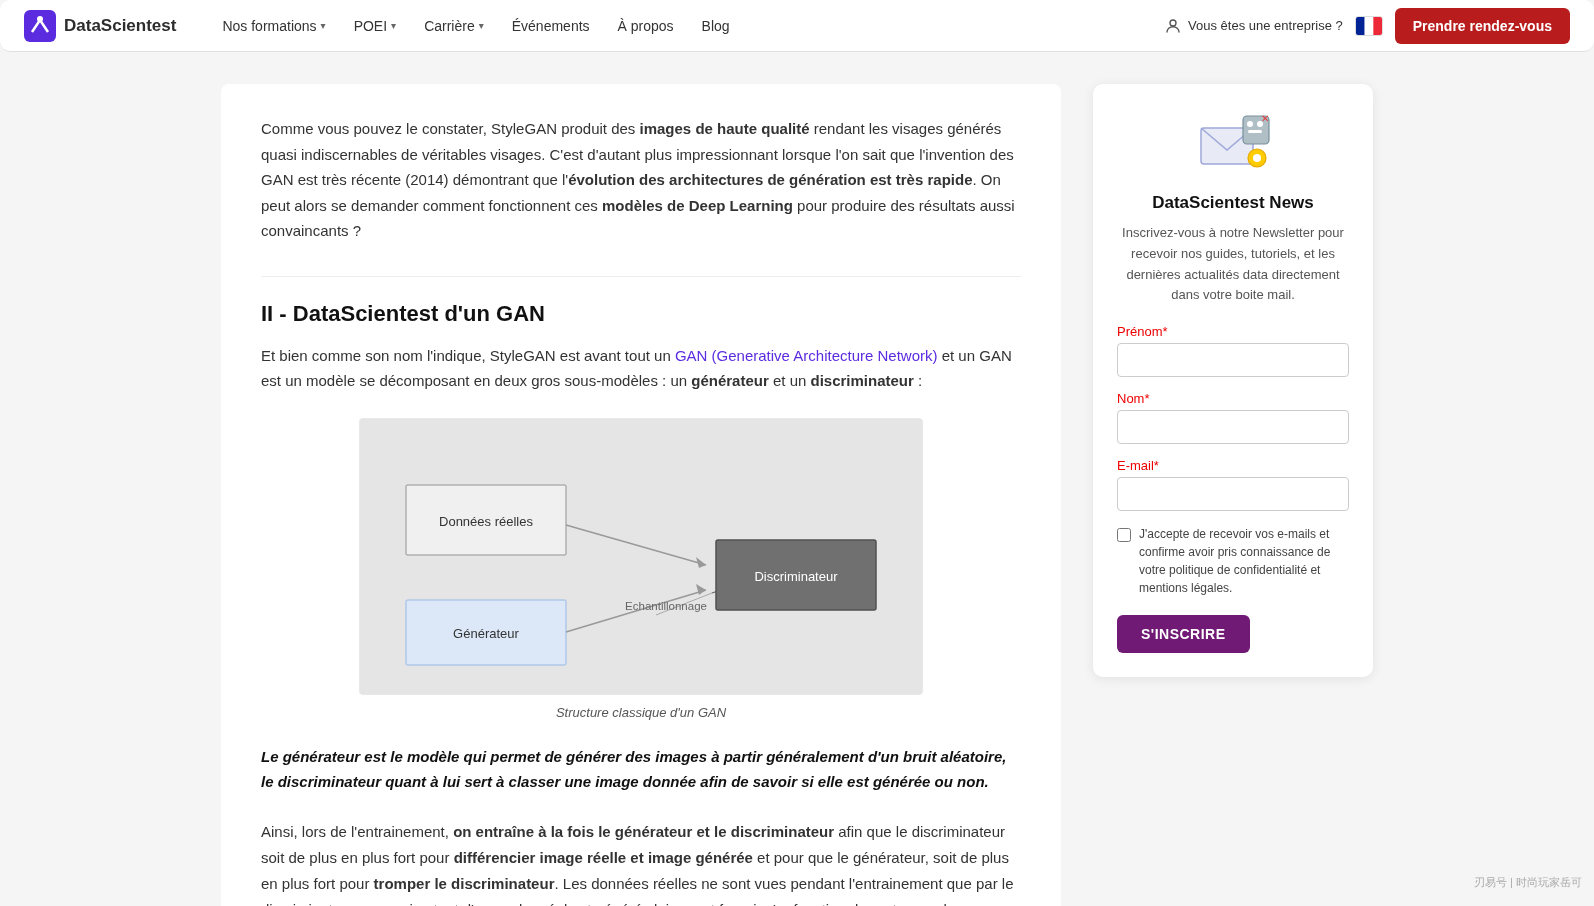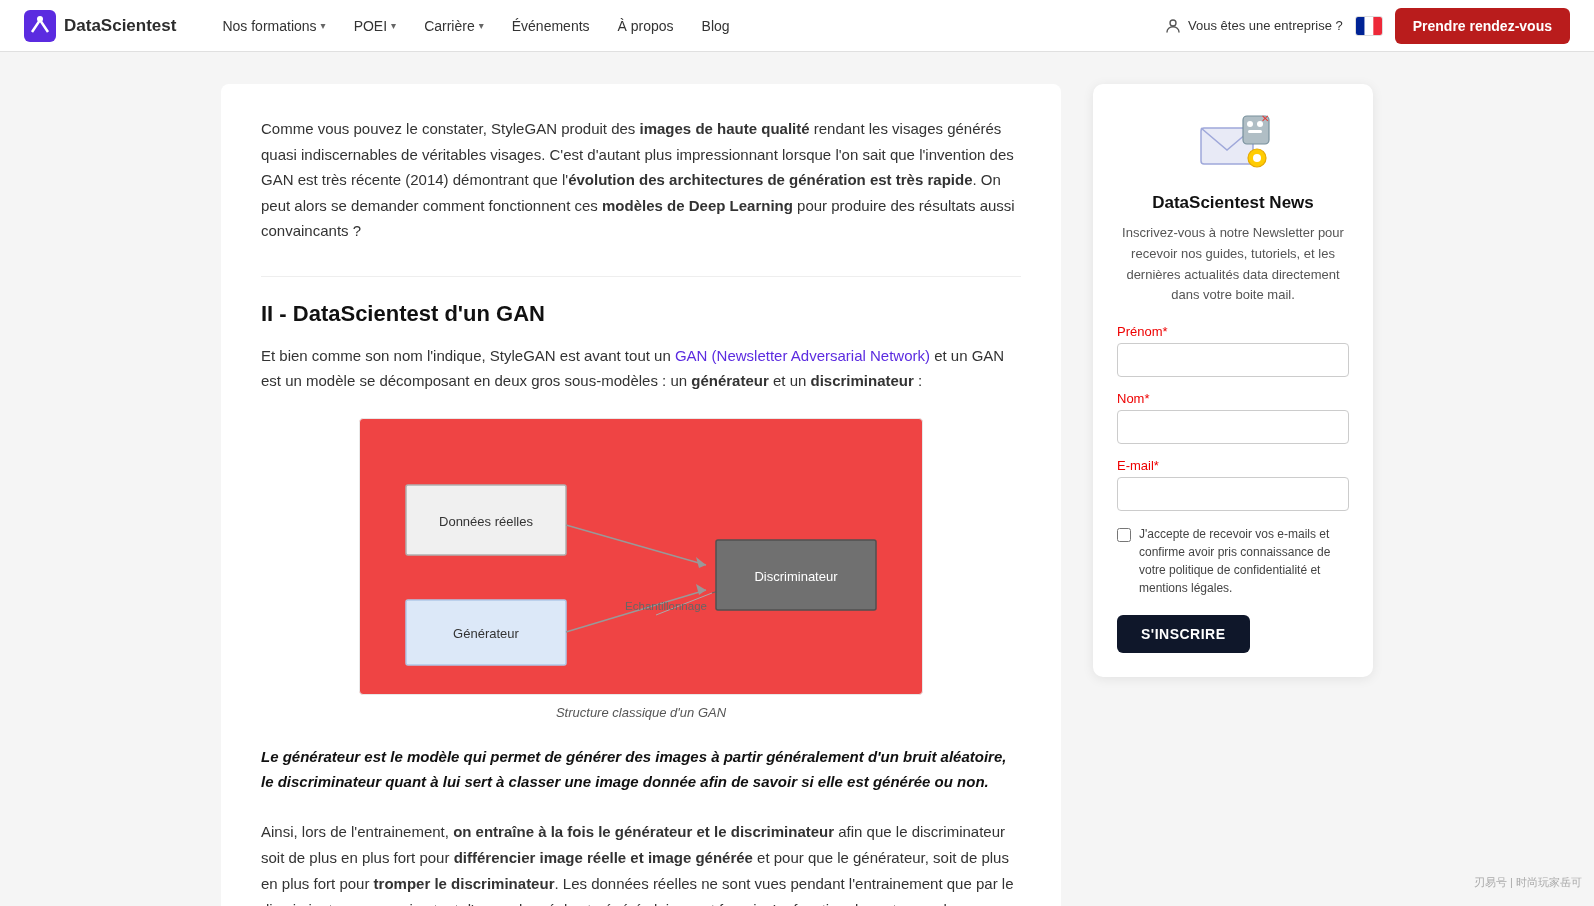--- a/index.html
+++ b/index.html
@@ -8,20 +8,21 @@
     
     nav {
       background: #fff;
       border-bottom: 1px solid #e0e0e0;
       height: 52px;
       display: flex;
       align-items: center;
       padding: 0 24px;
       position: sticky; top: 0; z-index: 100;
       gap: 0;
+      border-radius: 10px;
     }
     .nav-logo {
       display: flex; align-items: center; gap: 8px;
       font-weight: 700; font-size: 17px; color: #2d2d2d;
       margin-right: 32px; text-decoration: none;
     }
     .nav-logo-icon {
       width: 32px; height: 32px;
     }
     .nav-links {
@@ -101,21 +102,21 @@
     }
 
     
     .diagram-container {
       display: flex;
       flex-direction: column;
       align-items: center;
       margin: 24px 0;
     }
     .diagram-svg-wrap {
-      background: #ef4444;
+      background: #e5e5e5;
       border: 1px solid #e8e8e8;
       border-radius: 4px;
       padding: 16px;
     }
     .diagram-caption {
       font-size: 13px;
       color: #555;
       font-style: italic;
       margin-top: 10px;
       text-align: right;
@@ -198,21 +199,21 @@
     .checkbox-row input[type=checkbox] {
       margin-top: 3px; flex-shrink: 0;
       width: 14px; height: 14px;
     }
     .checkbox-label {
       font-size: 12px;
       color: #444;
       line-height: 1.5;
     }
     .btn-inscrire {
-      background: #0f172a;
+      background: #701a75;
       color: #fff;
       border: none;
       border-radius: 6px;
       padding: 11px 24px;
       font-size: 14px;
       font-weight: 700;
       cursor: pointer;
       letter-spacing: 0.5px;
       width: auto;
     }
@@ -283,21 +284,21 @@
 
   <main class="main-content">
 
     <p class="intro-paragraph">
       Comme vous pouvez le constater, StyleGAN produit des <strong>images de haute qualité</strong> rendant les visages générés quasi indiscernables de véritables visages. C'est d'autant plus impressionnant lorsque l'on sait que l'invention des GAN est très récente (2014) démontrant que l'<strong>évolution des architectures de génération est très rapide</strong>. On peut alors se demander comment fonctionnent ces <strong>modèles de Deep Learning</strong> pour produire des résultats aussi convaincants ?
     </p>
 
     <h2 class="section-title">II - DataScientest d'un GAN</h2>
 
     <p class="section-intro">
-      Et bien comme son nom l'indique, StyleGAN est avant tout un <a class="gan-link" href="#">GAN (Newsletter Adversarial Network)</a> et un GAN est un modèle se décomposant en deux gros sous-modèles : un <strong>générateur</strong> et un <strong>discriminateur</strong> :
+      Et bien comme son nom l'indique, StyleGAN est avant tout un <a class="gan-link" href="#">GAN (Generative Architecture Network)</a> et un GAN est un modèle se décomposant en deux gros sous-modèles : un <strong>générateur</strong> et un <strong>discriminateur</strong> :
     </p>
 
     <div class="diagram-container">
       <div class="diagram-svg-wrap">
         <svg width="530" height="240" viewBox="0 0 530 240" xmlns="http://www.w3.org/2000/svg">
 
           <rect x="30" y="50" width="160" height="70" fill="#f0f0f0" stroke="#b0b0b0" stroke-width="1.5" rx="2"></rect>
           <text x="110" y="91" text-anchor="middle" font-size="13" fill="#333">Données réelles</text>
 
           <rect x="30" y="165" width="160" height="65" fill="#dce8f8" stroke="#b0c8e8" stroke-width="1.5" rx="2"></rect>

